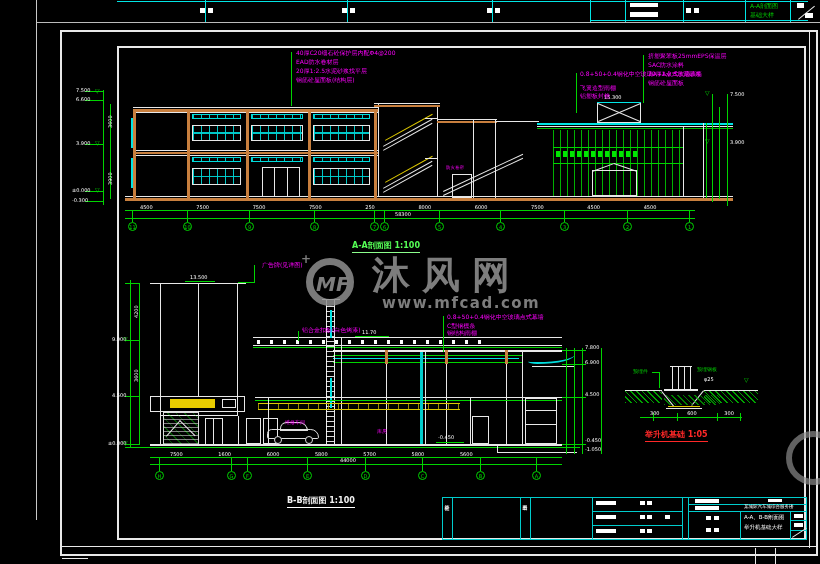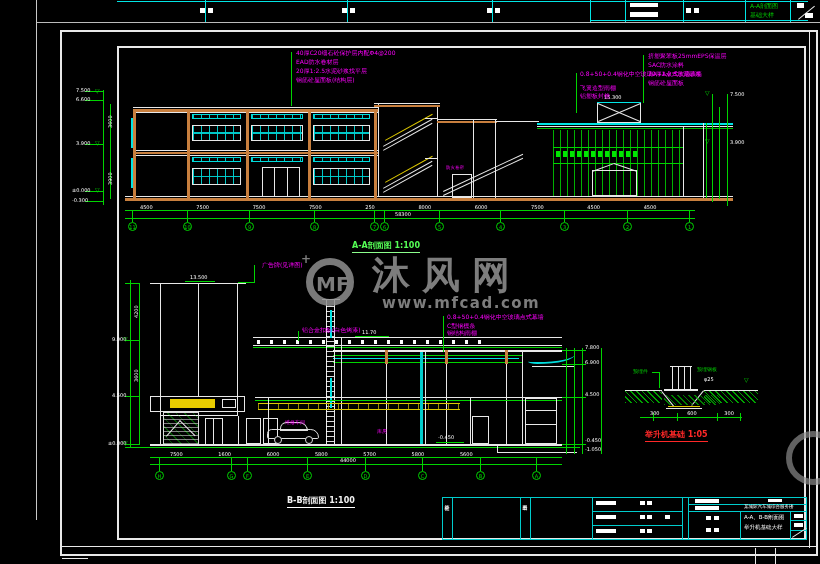--- a/index.html
+++ b/index.html
@@ -449,21 +449,21 @@
     <span class="t" style="left:744px;top:505px;font-size:4.5px">某城际汽车城综合服务楼</span>
     <span class="t" style="left:744px;top:515px;font-size:5.5px">A-A、B-B剖面图</span>
     <span class="t" style="left:744px;top:525px;font-size:5.5px">举升机基础大样</span>
     <div class="sq" style="left:794px;top:514px;width:9px;height:4px"></div>
     <div class="sq" style="left:794px;top:523px;width:9px;height:4px"></div>
     <div class="diag" style="left:792px;top:537px;width:17px;transform:rotate(-33deg)"></div>
   </div>
 
   <div class="grp" style="opacity:.85">
     <div style="left:306px;top:258px;width:48px;height:48px;border:7px solid #8f8f8f;border-radius:50%"></div>
-    <span class="wmtx" style="left:316px;top:272px;font-size:20px;">MF</span>
+    <span class="wmtx" style="left:316px;top:272px;font-size:20px;font-style:italic">MF</span>
     <span class="wmtx" style="left:301px;top:252px;font-size:12px">+</span>
     <span class="wmtx" style="left:382px;top:294px;font-size:15px;letter-spacing:1.5px">www.mfcad.com</span>
     <span class="wmtx" style="left:372px;top:250px;font-size:38px;letter-spacing:12px">沐风网</span>
     <div style="left:786px;top:428px;width:34px;height:60px;overflow:hidden">
       <div style="left:0;top:3px;width:54px;height:54px;border:6px solid #8f8f8f;border-radius:50%;opacity:.8"></div>
     </div>
   </div>
 
 </div>
 

